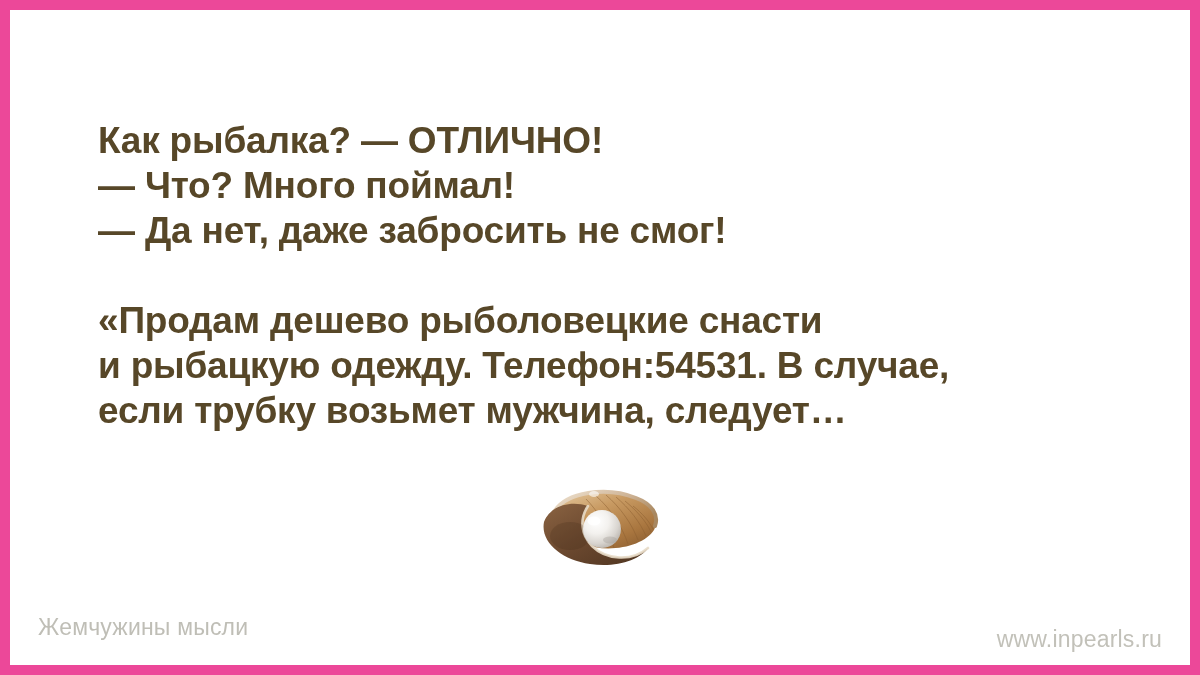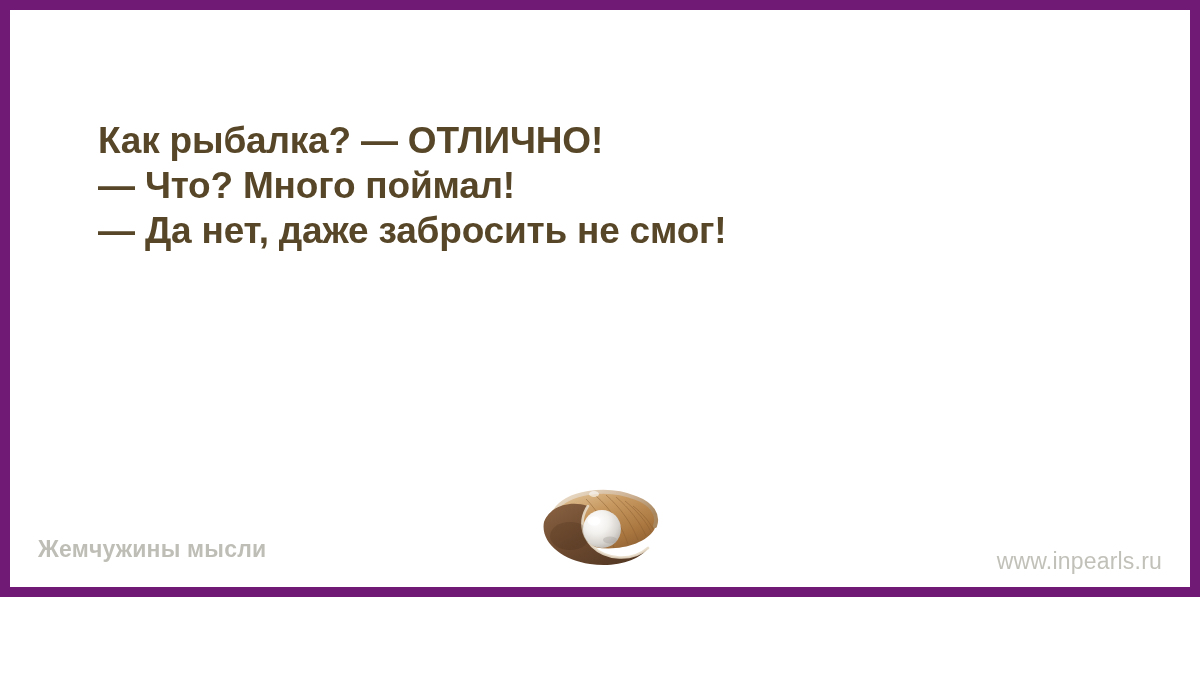--- a/index.html
+++ b/index.html
@@ -6,24 +6,24 @@
     margin: 0;
     padding: 0;
     background: #ffffff;
   }
   body {
     font-family: "Liberation Sans", sans-serif;
   }
   .card {
     position: relative;
     width: 1200px;
-    height: 597px;
+    height: 675px;
     box-sizing: border-box;
     background: #ffffff;
-    border: 10px solid #701a75;
+    border: 10px solid #ec4899;
     overflow: hidden;
   }
   .quote-area {
     position: absolute;
     left: 88px;
     top: 108px;
     right: 60px;
   }
   .quote-block {
     color: #574728;
@@ -58,39 +58,42 @@
     height: 56px;
     display: flex;
     align-items: center;
     justify-content: space-between;
     padding: 0 18px 0 18px;
     box-sizing: border-box;
   }
   .footer-brand {
     color: #bfbeb6;
     font-size: 23px;
-    font-weight: bold;
+    font-weight: normal;
     letter-spacing: 0.2px;
   }
   .footer-url {
     color: #c2c1b9;
     font-size: 23px;
     letter-spacing: 0.2px;
     margin-top: 25px;
   }
 </style>
 </head>
 <body>
 
 <div class="card">
 
   <div class="quote-area">
     <div class="quote-block">Как рыбалка? — ОТЛИЧНО!
 — Что? Много поймал!
 — Да нет, даже забросить не смог!</div>
+    <div class="quote-block">«Продам дешево рыболовецкие снасти
+и рыбацкую одежду. Телефон:54531. В случае,
+если трубку возьмет мужчина, следует…</div>
   </div>
 
   <div class="logo-wrap">
     <svg class="logo-shell" viewBox="0 0 128 86">
       <defs>
         <linearGradient id="shellBottom" x1="0" y1="0" x2="1" y2="1">
           <stop offset="0%" stop-color="#8a6342"></stop>
           <stop offset="45%" stop-color="#6d4a30"></stop>
           <stop offset="100%" stop-color="#4e3420"></stop>
         </linearGradient>

